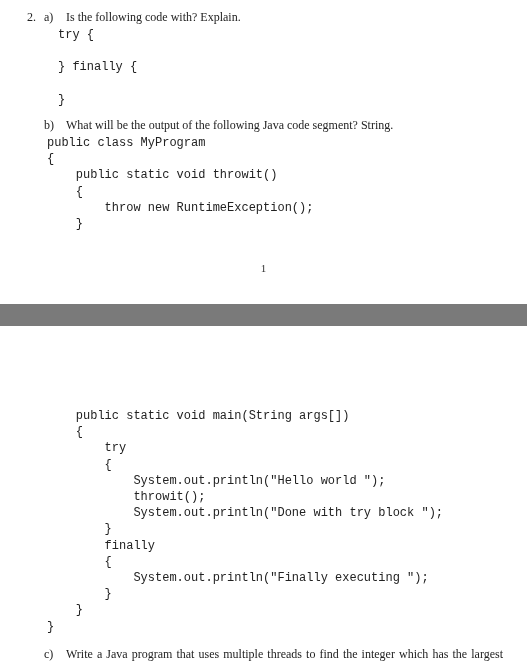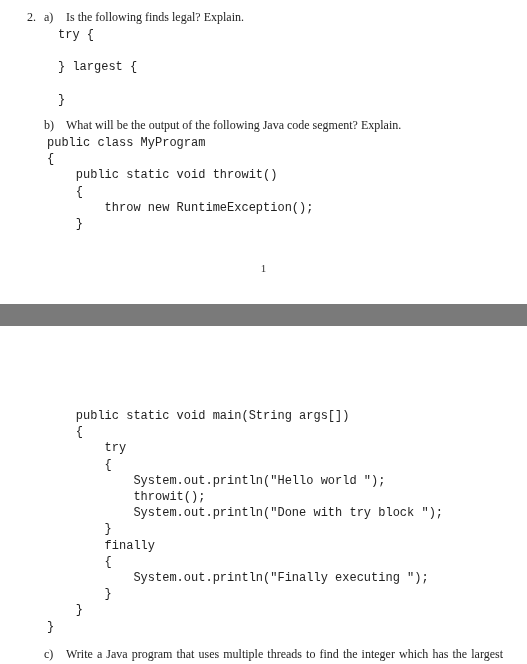--- a/index.html
+++ b/index.html
@@ -70,34 +70,34 @@
 </style>
 </head>
 <body>
 
 <div class="page">
 
   <div class="question">
     <div class="q-row">
       <div class="num-col">2.</div>
       <div class="letter-col">a)</div>
-      <div class="text-col">Is the following finds legal? Explain.</div>
+      <div class="text-col">Is the following code with? Explain.</div>
     </div>
     <div class="code-block indent-code">try {
 
-} largest {
+} finally {
 
 }</div>
   </div>
 
   <div class="question" style="margin-top:10px;">
     <div class="q-row">
       <div class="num-col"></div>
       <div class="letter-col">b)</div>
-      <div class="text-col">What will be the output of the following Java code segment? Explain.</div>
+      <div class="text-col">What will be the output of the following Java code segment? String.</div>
     </div>
     <div class="code-block indent-code2">public class MyProgram
 {
     public static void throwit()
     {
         throw new RuntimeException();
     }</div>
   </div>
 
   <div class="page-num">1</div>

